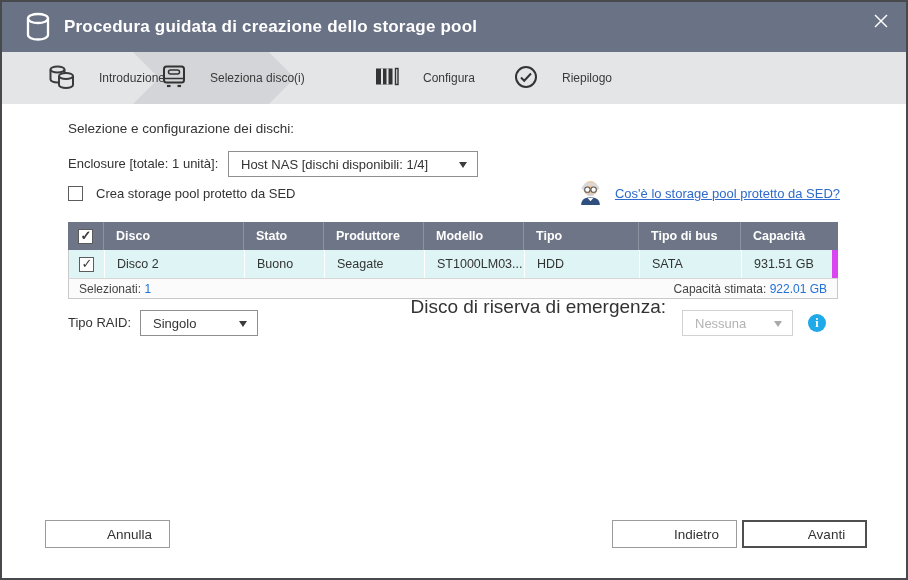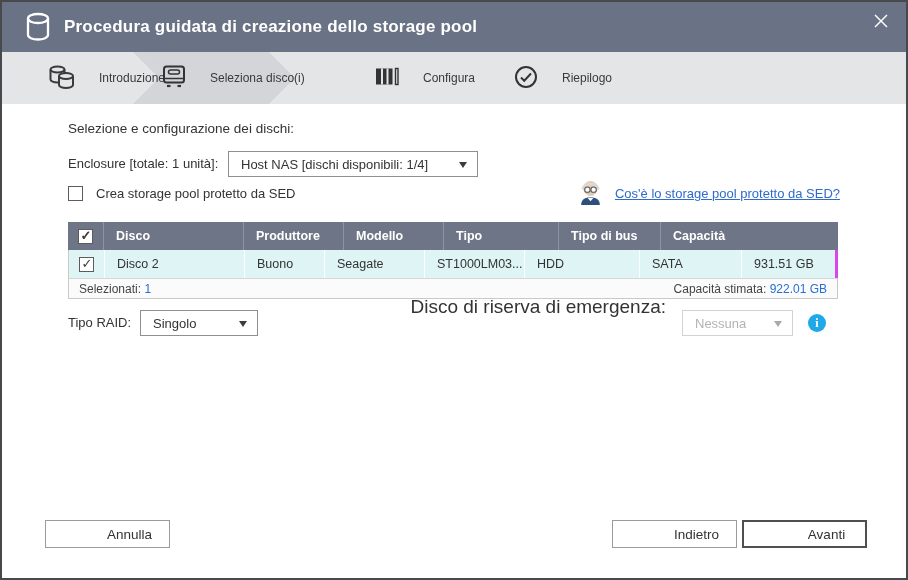--- a/index.html
+++ b/index.html
@@ -39,21 +39,21 @@
   .help { position:absolute; top:176px; right:66px; display:flex; align-items:center; gap:11px; }
   .help a { color:#2e6bcc; font-size:13px; text-decoration:underline; cursor:pointer; }
   
   .disk-table { position:absolute; left:66px; top:220px; width:770px; }
   .t-header { display:flex; height:28px; background:#6e7586; align-items:stretch; }
   .hc { display:flex; align-items:center; padding-left:12px; box-sizing:border-box;
     border-right:1px solid #8d93a0; color:#fff; font-size:12.5px; font-weight:bold; }
   .hc:last-child { border-right:none; }
   .hc.c0 { justify-content:center; padding-left:0; }
   .t-row { display:flex; height:28px; background:#def4f5; border-left:1px solid #c9c9c9;
-    border-right:3px solid #d946ef; box-sizing:border-box; cursor:pointer; }
+    border-right:6px solid #d946ef; box-sizing:border-box; cursor:pointer; }
   .rc { display:flex; align-items:center; padding-left:12px; box-sizing:border-box;
     border-right:1px solid #ffffff; font-size:12.5px; color:#333; }
   .rc:last-child { border-right:none; }
   .rc.c0 { justify-content:center; padding-left:0; }
   .c0 { width:36px; flex:0 0 auto; } .c1 { width:140px; flex:0 0 auto; } .c2 { width:80px; flex:0 0 auto; }
   .c3 { width:100px; flex:0 0 auto; } .c4 { width:100px; flex:0 0 auto; } .c5 { width:115px; flex:0 0 auto; }
   .c6 { width:102px; flex:0 0 auto; } .c7 { flex:1; }
   .t-footer { display:flex; justify-content:space-between; align-items:center; height:21px; background:#fbfbfb;
     border:1px solid #c9c9c9; border-top:1px solid #d6d6d6; box-sizing:border-box; padding:0 10px;
     font-size:12px; color:#444; }
@@ -175,20 +175,21 @@
     </span>
     <a>Cos'è lo storage pool protetto da SED?</a>
   </div>
 
   <div class="disk-table">
     <div class="t-header">
       <div class="hc c0">
         <span class="checkbox checked"></span>
       </div>
       <div class="hc c1">Disco</div>
+      <div class="hc c2">Stato</div>
       <div class="hc c3">Produttore</div>
       <div class="hc c4">Modello</div>
       <div class="hc c5">Tipo</div>
       <div class="hc c6">Tipo di bus</div>
       <div class="hc c7">Capacità</div>
     </div>
     <div class="t-row">
       <div class="rc c0">
         <span class="checkbox checked"></span>
       </div>

